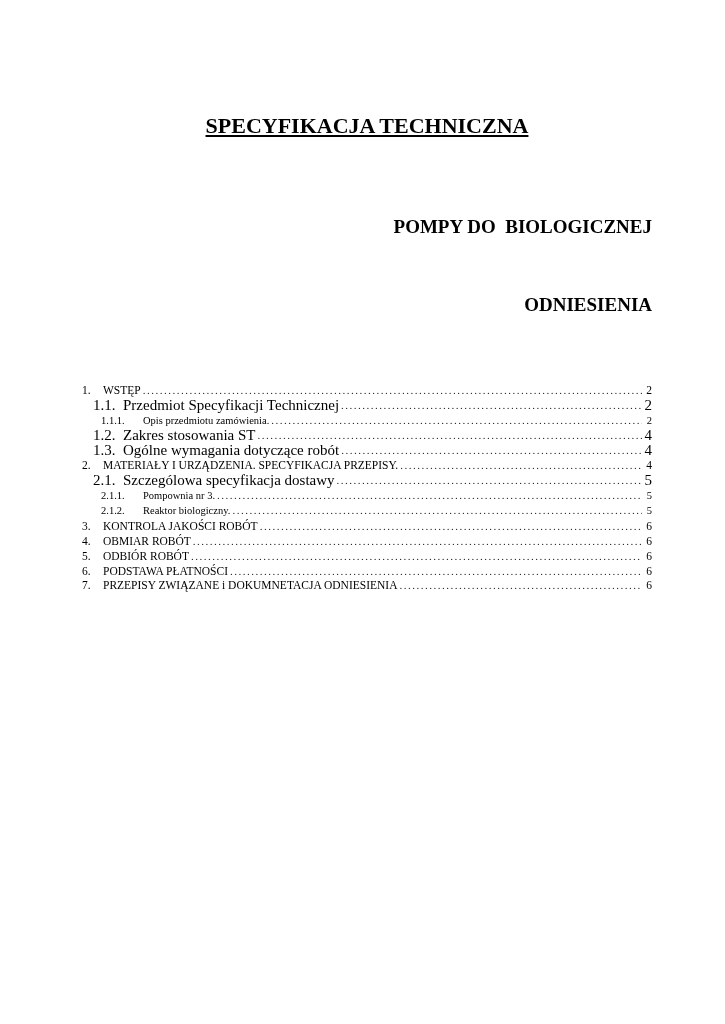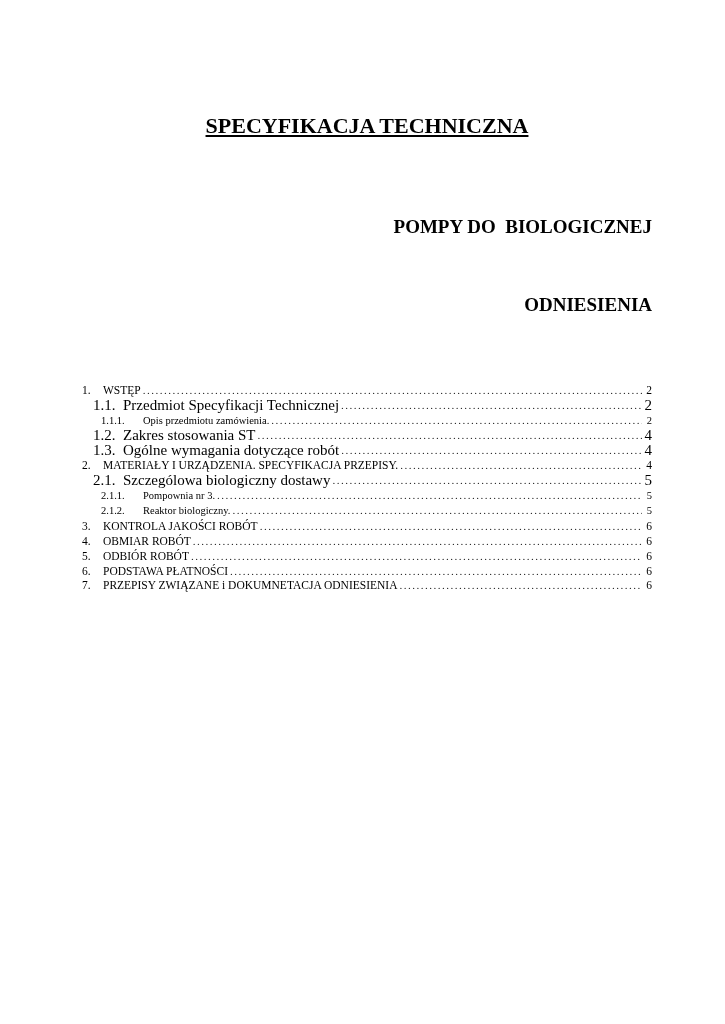--- a/index.html
+++ b/index.html
@@ -151,21 +151,21 @@
 
       <div class="toc-row lvl1">
         <span class="num">2.</span>
           <span class="label">MATERIAŁY I URZĄDZENIA. SPECYFIKACJA PRZEPISY.</span>
           <span class="leader"></span>
           <span class="page-num">4</span>
       </div>
 
       <div class="toc-row lvl2">
         <span class="num">2.1.</span>
-          <span class="label">Szczególowa biologiczny dostawy</span>
+          <span class="label">Szczególowa specyfikacja dostawy</span>
           <span class="leader"></span>
           <span class="page-num">5</span>
       </div>
 
       <div class="toc-row lvl3">
         <span class="num">2.1.1.</span>
           <span class="label">Pompownia nr 3.</span>
           <span class="leader"></span>
           <span class="page-num">5</span>
       </div>

